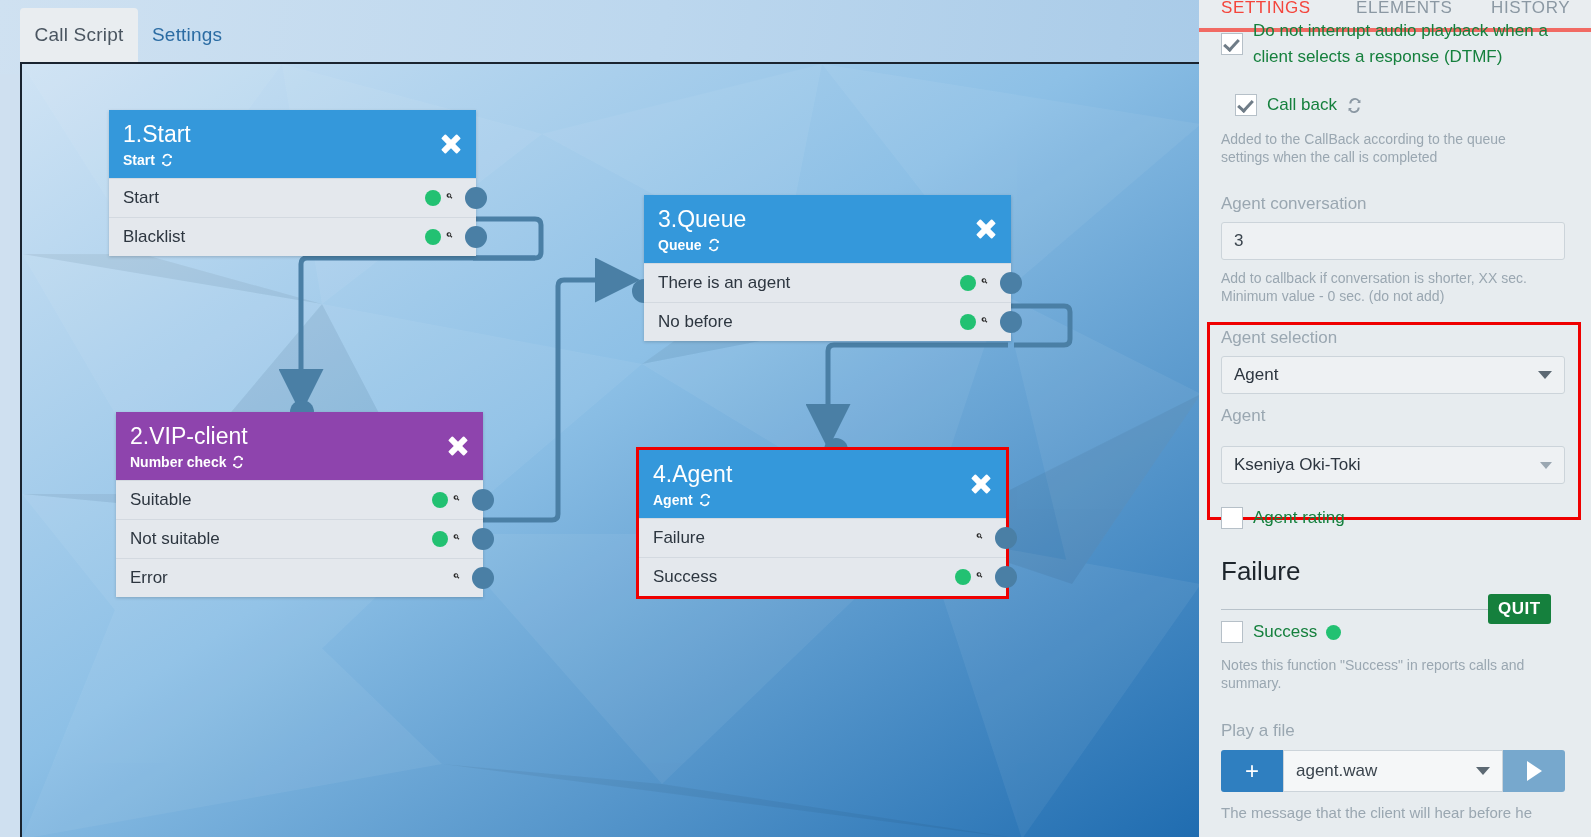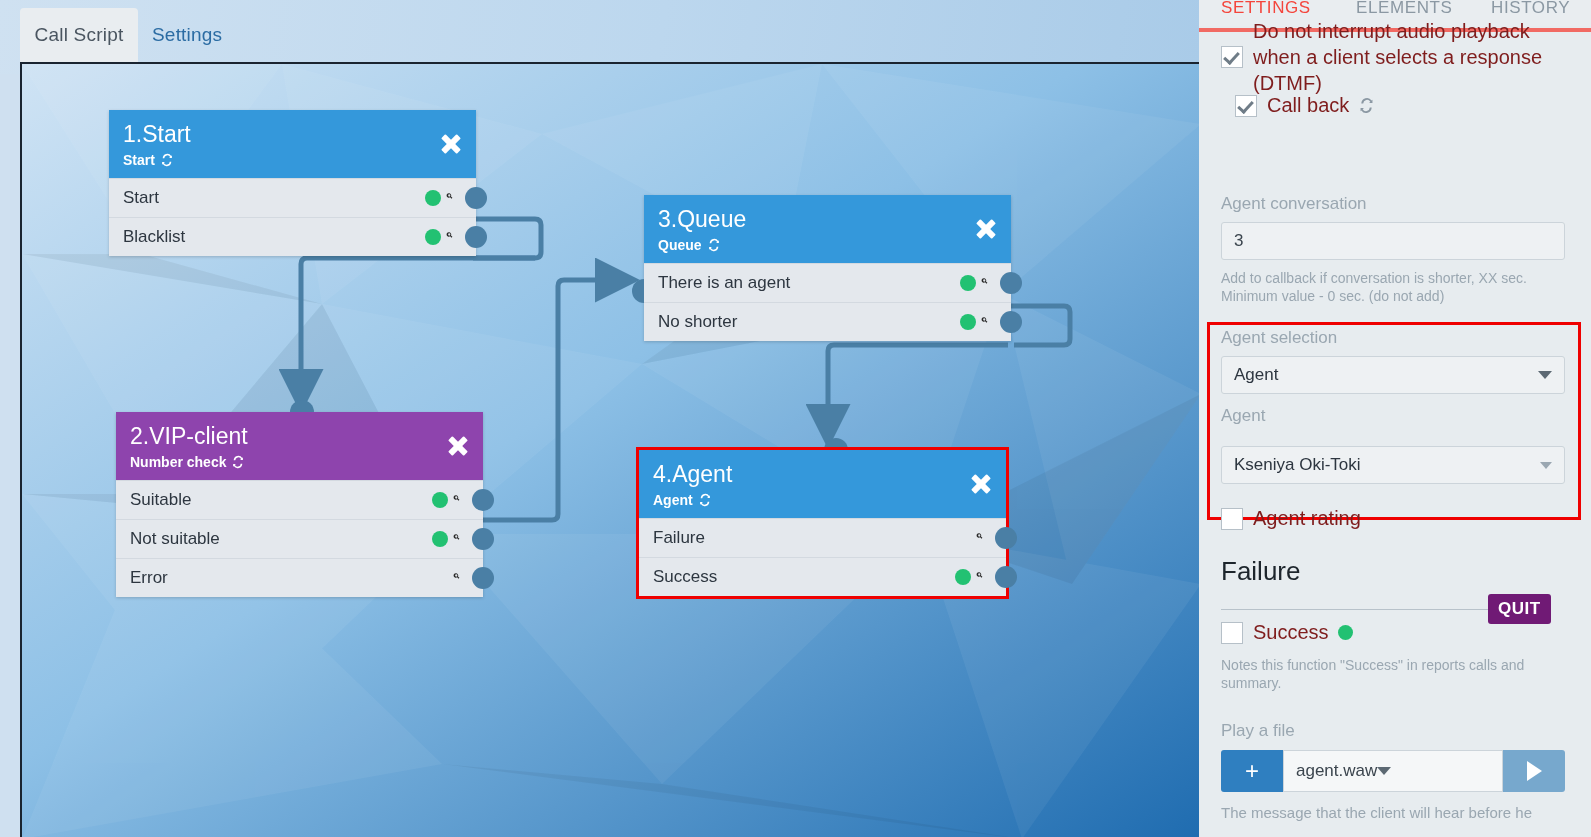--- a/index.html
+++ b/index.html
@@ -65,39 +65,39 @@
 
   .rbody{position:absolute;left:0;top:26px;width:392px;height:811px;}
   .fld{position:absolute;}
   .lbl{font-size:17px;color:#9aa7b1;}
   .hint{font-size:14px;color:#9aa7b1;line-height:18px;}
   .cbrow{display:flex;align-items:center;gap:10px;}
   .cbox{width:20px;height:20px;background:#fff;border:1px solid #b6c0c8;
      position:relative;flex:none;cursor:pointer;}
   .cbox.on:after{content:"";position:absolute;left:5px;top:2px;width:6px;height:12px;
      border:solid #6f7c87;border-width:0 3px 3px 0;transform:rotate(42deg);}
-  .cbtext{font-size:20px;color:#7f1d1d;display:flex;align-items:center;gap:9px;}
+  .cbtext{font-size:17px;color:#15803d;display:flex;align-items:center;gap:9px;}
   .txtinput{width:344px;height:38px;background:#eef1f3;border:1px solid #ccd4da;
      border-radius:3px;font-size:17px;color:#3b454e;padding:0 12px;box-sizing:border-box;
      display:flex;align-items:center;}
   .selbox{width:344px;height:38px;background:#eef1f3;border:1px solid #ccd4da;
      border-radius:3px;font-size:17px;color:#2d3640;padding:0 12px;box-sizing:border-box;
      display:flex;align-items:center;justify-content:space-between;cursor:pointer;}
   .chev{width:0;height:0;border-left:7px solid transparent;border-right:7px solid transparent;
      border-top:8px solid #5c6973;}
   .chev.thin{border-left-width:6px;border-right-width:6px;border-top:7px solid #9aa7b1;}
   .h-failure{font-size:26px;color:#1d252c;}
   .divider{width:296px;height:1px;background:#b8c2ca;}
-  .quit{position:absolute;background:#701a75;color:#fff;font-size:17px;font-weight:700;
+  .quit{position:absolute;background:#15803d;color:#fff;font-size:17px;font-weight:700;
      letter-spacing:.5px;border-radius:3px;padding:5px 10px;}
   .playrow{display:flex;align-items:stretch;width:344px;height:42px;}
   .plus{width:62px;background:#2f7fc0;color:#fff;font-size:24px;display:flex;
      align-items:center;justify-content:center;border-radius:3px 0 0 3px;cursor:pointer;}
   .fsel{flex:1;background:#f5f7f8;border:1px solid #ccd4da;display:flex;align-items:center;
-     padding:0 12px;font-size:17px;color:#3b454e;cursor:pointer;}
+     justify-content:space-between;padding:0 12px;font-size:17px;color:#3b454e;cursor:pointer;}
   .pbtn{width:62px;background:#77a8cd;display:flex;align-items:center;justify-content:center;
      border-radius:0 3px 3px 0;cursor:pointer;}
   .ptri{width:0;height:0;border-top:10px solid transparent;border-bottom:10px solid transparent;
      border-left:15px solid #fff;}
   .red-ring2{position:absolute;border:3px solid #ef0000;pointer-events:none;}
 </style>
 </head>
 <body>
 
 <div id="root">
@@ -279,21 +279,21 @@
             <span class="gdot"></span>
             <span class="keyic">
               <svg viewBox="0 0 16 16">
                   <path fill="#2b2b2b" d="M6.1 1.4a2.6 2.6 0 1 0 .9 4.7l1.6 1.6 1-1-1.6-1.6a2.6 2.6 0 0 0-1.9-3.7zm-.1 1.3a1.3 1.3 0 1 1 0 2.6 1.3 1.3 0 0 1 0-2.6z"></path>
                 </svg>
             </span>
             <span class="cport"></span>
           </span>
         </div>
         <div class="row">
-          <span>No shorter</span>
+          <span>No before</span>
           <span class="rowports">
             <span class="gdot"></span>
             <span class="keyic">
               <svg viewBox="0 0 16 16">
                   <path fill="#2b2b2b" d="M6.1 1.4a2.6 2.6 0 1 0 .9 4.7l1.6 1.6 1-1-1.6-1.6a2.6 2.6 0 0 0-1.9-3.7zm-.1 1.3a1.3 1.3 0 1 1 0 2.6 1.3 1.3 0 0 1 0-2.6z"></path>
                 </svg>
             </span>
             <span class="cport"></span>
           </span>
         </div>
@@ -371,20 +371,21 @@
         <span class="cbox on"></span>
         <span class="cbtext">
           <span>Call back</span>
           <span class="refresh" style="width:17px;height:17px;">
             <svg viewBox="0 0 16 16">
                 <path fill="#8b98a3" d="M13.6 2.6v3.1H10.4l1.2-1.2A3.6 3.6 0 0 0 4.9 6.1H3.1A5.3 5.3 0 0 1 12.8 3.3zM2.4 13.4v-3.1h3.2l-1.2 1.2a3.6 3.6 0 0 0 6.7-1.6h1.8a5.3 5.3 0 0 1-9.7 2.8z"></path>
               </svg>
           </span>
         </span>
       </div>
+      <div class="fld hint" style="left:22px;top:104px;width:318px;">Added to the CallBack according to the queue settings when the call is completed</div>
 
       <div class="fld lbl" style="left:22px;top:168px;">Agent conversation</div>
       <div class="fld txtinput" style="left:22px;top:196px;">3</div>
       <div class="fld hint" style="left:22px;top:243px;width:330px;">Add to callback if conversation is shorter, XX sec. Minimum value - 0 sec. (do not add)</div>
 
       <div class="red-ring2" style="left:8px;top:296px;width:368px;height:192px;"></div>
 
       <div class="fld lbl" style="left:22px;top:302px;">Agent selection</div>
       <div class="fld selbox" style="left:22px;top:330px;">
         <span>Agent</span>

